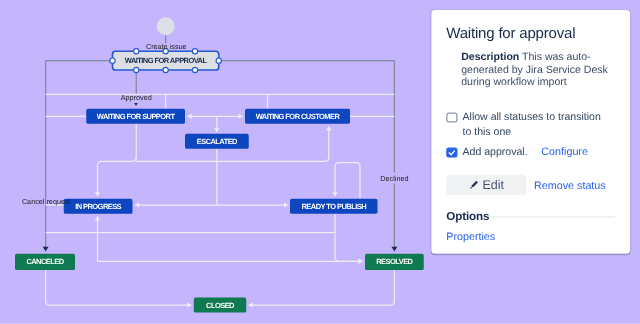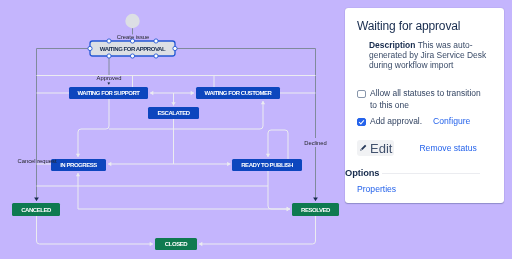--- a/index.html
+++ b/index.html
@@ -15,24 +15,24 @@
   .r1{top:80px;}
   .r2{top:108px;}
   .cb{width:8.5px;height:8.5px;border:1px solid #8896ab;border-radius:2px;background:#fff;flex:0 0 auto;margin-top:1.5px;box-sizing:border-box;}
   .cb.on{background:#2563eb;border-color:#2563eb;position:relative;}
   .cb.on:after{content:"";position:absolute;left:2.3px;top:0.6px;width:1.8px;height:4px;border:solid #fff;border-width:0 1.4px 1.4px 0;transform:rotate(42deg);}
   .chklbl{font-size:8.45px;color:#344563;line-height:11.5px;margin-left:4.5px;width:113px;}
   .chklbl2{width:auto;}
   .link{color:#2563eb;font-size:8.6px;text-decoration:none;line-height:11px;}
   .cfg{margin-left:11px;}
   .btnrow{position:absolute;left:12px;top:132px;display:flex;align-items:center;}
-  .editbtn{display:inline-flex;align-items:center;background:#f1f2f4;border-radius:3px;height:16px;padding:0 2px;font-size:13px;color:#42526e;font-weight:500;box-sizing:border-box;}
+  .editbtn{display:inline-flex;align-items:center;background:#f1f2f4;border-radius:3px;height:16px;padding:0 18px;font-size:10px;color:#42526e;font-weight:500;box-sizing:border-box;}
   .editbtn svg{margin-right:3px;}
-  .rms{margin-left:25px;}
-  .opt{position:absolute;left:0;top:160px;width:135px;display:flex;align-items:center;}
+  .rms{margin-left:6px;}
+  .opt{position:absolute;left:12px;top:160px;width:135px;display:flex;align-items:center;}
   .opt .ttl{font-size:9.3px;font-weight:700;color:#172b4d;letter-spacing:-0.1px;}
   .opt .rule{flex:1;height:1px;background:#ebecf0;margin-left:2.5px;}
   .proplink{position:absolute;left:12px;top:176px;color:#2563eb;font-size:8.6px;text-decoration:none;}
 </style>
 </head>
 <body>
 
 <div id="root">
   <svg id="canvas" viewBox="0 0 345 259">
       <g>

